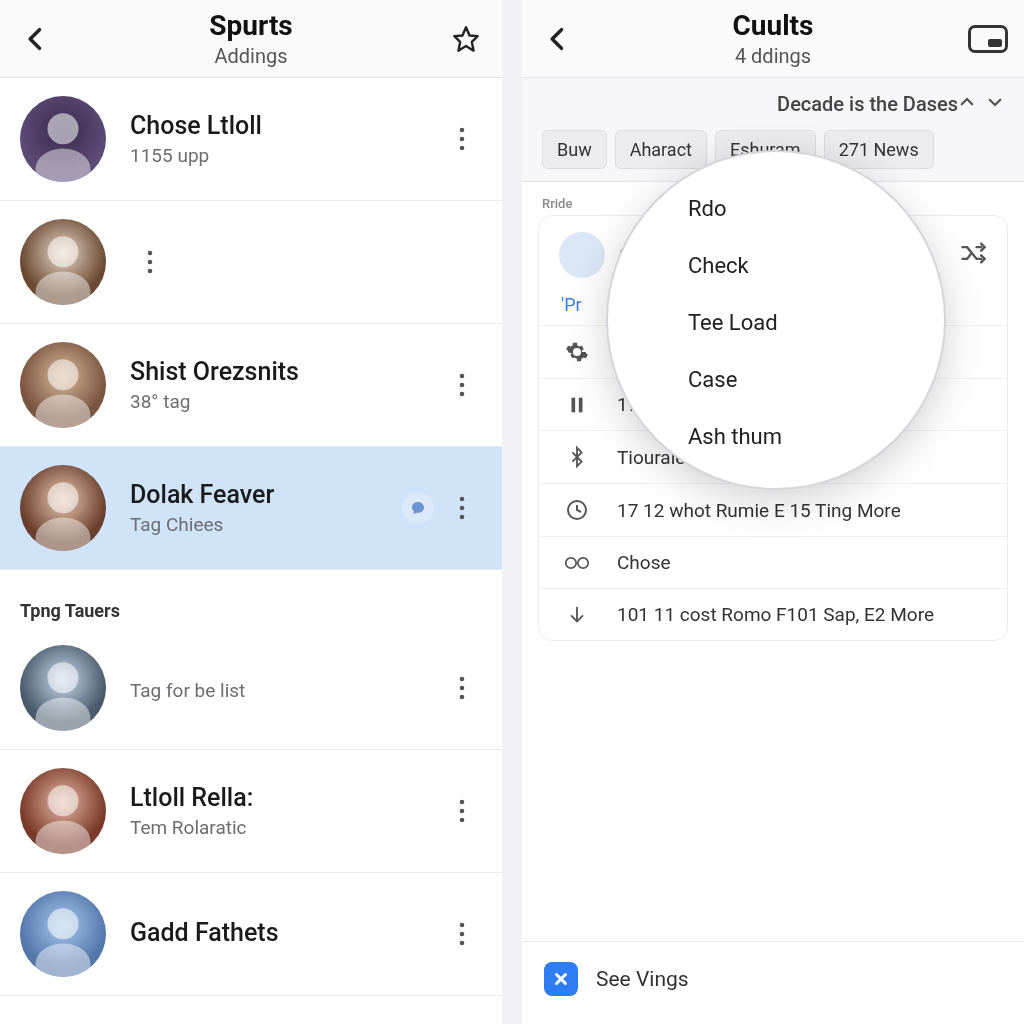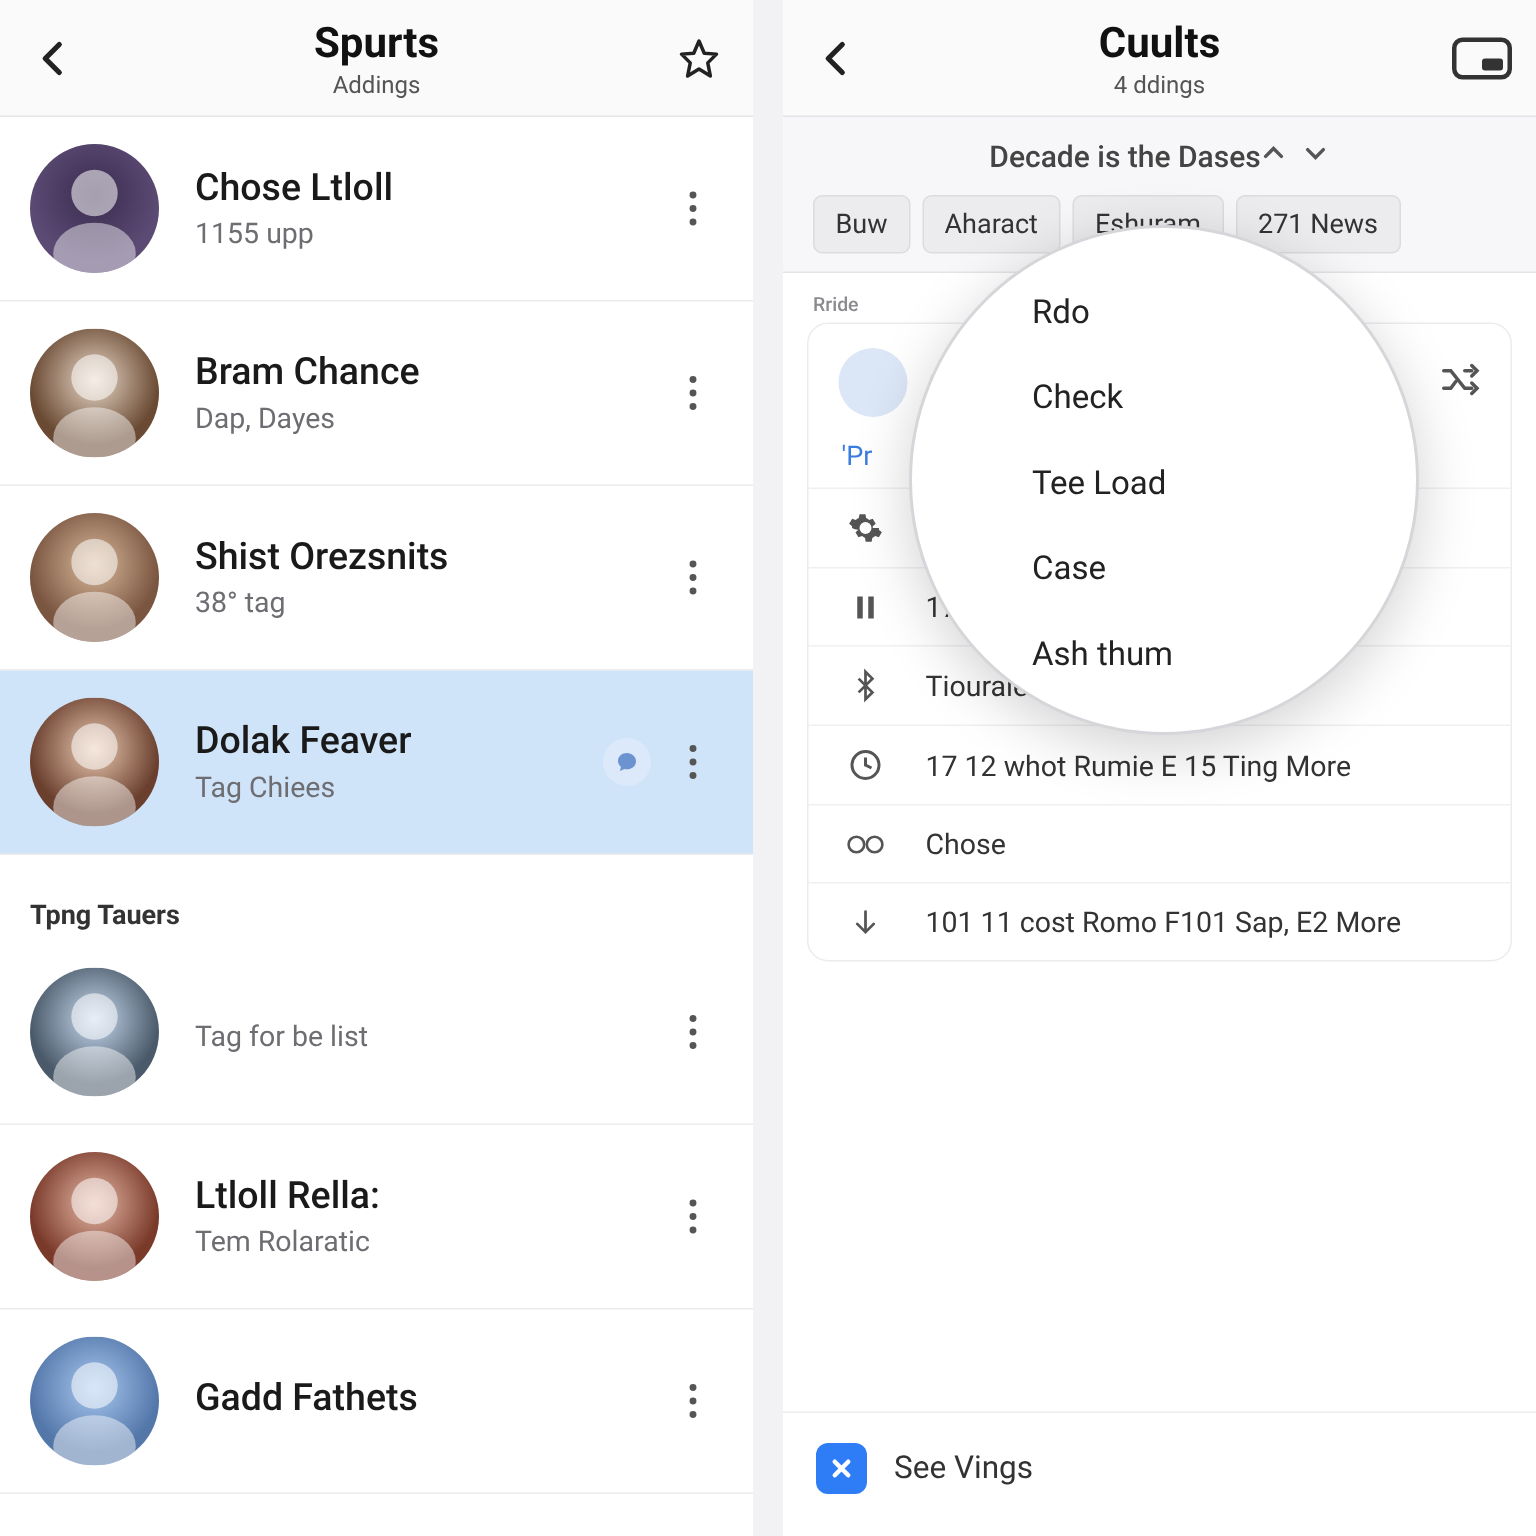--- a/index.html
+++ b/index.html
@@ -7,40 +7,40 @@
 .stage { display:flex; width:1024px; height:1024px; }
 .pane { position:relative; background:#fff; height:100%; overflow:hidden; }
 .paneL { width:502px; }
 .gap { width:20px; background:#f2f2f4; }
 .paneR { flex:1; }
 
 
 .header { height:78px; display:flex; align-items:center; justify-content:space-between; padding:0 14px; border-bottom:1px solid #e4e4e8; background:#fafafb; }
 .header .centerTitles { text-align:center; }
 .header .title { font-weight:700; font-size:28px; color:#111; }
-.header .subtitle { font-size:16px; color:#555; margin-top:2px; }
+.header .subtitle { font-size:20px; color:#555; margin-top:2px; }
 .iconBtn { width:44px; height:44px; display:flex; align-items:center; justify-content:center; cursor:pointer; color:#222; }
 .iconBtn svg { width:28px; height:28px; }
 
 
 .listRow { display:flex; align-items:center; padding:18px 20px; border-bottom:1px solid #ececef; position:relative; cursor:pointer; }
 .listRow.selected { background:#cfe3f9; }
 .avatar { width:86px; height:86px; border-radius:50%; flex-shrink:0; margin-right:24px; overflow:hidden; }
 .avatar svg { width:100%; height:100%; display:block; }
 .rowTexts { flex:1; }
 .rowName { font-size:25px; color:#1a1a1a; font-weight:500; }
 .rowSub { font-size:19px; color:#6d6d72; margin-top:4px; }
 .moreDots { width:40px; height:40px; display:flex; align-items:center; justify-content:center; color:#555; cursor:pointer; }
 .moreDots svg{width:6px;height:24px;}
 .sectionHeader { padding:30px 20px 6px; font-size:18px; font-weight:700; color:#333; background:#fff; }
 .badgeIcon { width:32px; height:32px; border-radius:50%; background:#dce9fb; display:flex; align-items:center; justify-content:center; margin-right:8px; color:#6b93cf; }
 
 
 .filterBar { padding:14px 20px 0; background:#f7f7f9; border-bottom:1px solid #e4e4e8; }
-.filterTop { display:flex; align-items:center; justify-content:center; padding-bottom:10px; }
+.filterTop { display:flex; align-items:center; justify-content:flex-end; padding-bottom:10px; }
 .filterTitle { font-size:20px; color:#444; font-weight:500; }
 .updown { display:flex; gap:10px; color:#555; }
 .segmented { display:flex; gap:8px; padding:4px 0 12px; }
 .segBtn { flex:0 0 auto; padding:8px 14px; background:#ececef; border-radius:6px; font-size:18px; color:#333; cursor:pointer; border:1px solid #dcdce0; }
 .rSectionLabel { padding:14px 20px 4px; font-size:13px; color:#8a8a8f; font-weight:500; }
 .detailCard { margin:0 16px 8px; background:#fff; border:1px solid #ececef; border-radius:14px; position:relative; }
 .cardHeadRow { display:flex; align-items:center; justify-content:space-between; padding:16px 20px; }
 .cardAvatar { width:46px; height:46px; border-radius:50%; background:#dbe6f6; flex-shrink:0; }
 .cardLine { display:flex; align-items:center; gap:24px; padding:14px 22px; border-top:1px solid #f0f0f2; font-size:19px; color:#333; }
 .cardLine .ico { width:32px; display:flex; justify-content:center; color:#555; }
@@ -112,24 +112,20 @@
                 <radialGradient id="ga1" cx="50%" cy="40%">
                   <stop offset="0%" stop-color="#e8d8c8"></stop>
                   <stop offset="100%" stop-color="#6a4a33"></stop>
                 </radialGradient>
               </defs>
               <rect width="100" height="100" fill="url(#ga1)"></rect>
               <circle cx="50" cy="38" r="18" fill="rgba(255,255,255,0.55)"></circle>
               <ellipse cx="50" cy="85" rx="32" ry="24" fill="rgba(255,255,255,0.45)"></ellipse>
             </svg>
           </div>
-      <div class="rowTexts">
-        <div class="rowName">Bram Chance</div>
-        <div class="rowSub">Dap, Dayes</div>
-      </div>
 
       <div class="moreDots">
             <svg viewBox="0 0 6 24">
               <circle cx="3" cy="3" r="2.3" fill="currentColor"></circle>
               <circle cx="3" cy="12" r="2.3" fill="currentColor"></circle>
               <circle cx="3" cy="21" r="2.3" fill="currentColor"></circle>
             </svg>
           </div>
         </div>
         <div class="listRow">

